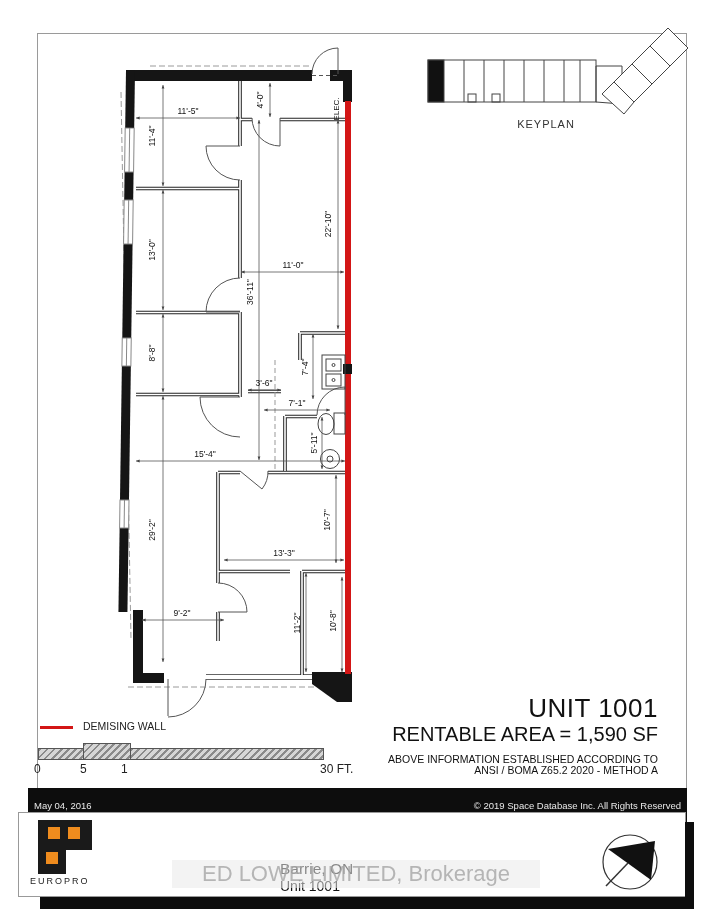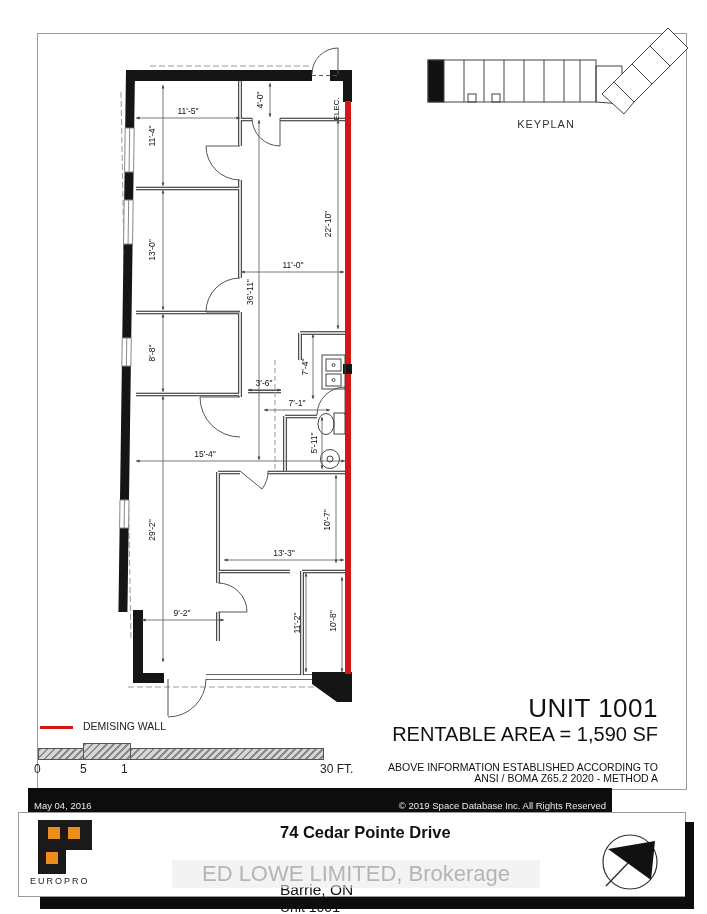--- a/index.html
+++ b/index.html
@@ -2,28 +2,28 @@
 <html><head>
 <meta charset="utf-8">
 <style>
   html,body{margin:0;padding:0;background:#fff;}
   .page{position:relative;width:707px;height:914px;background:#fff;overflow:hidden;
         font-family:"Liberation Sans",sans-serif;color:#111;}
   .abs{position:absolute;}
   
   .sheet-border{left:37px;top:33px;width:648px;height:755px;border:1px solid #9a9a9a;}
   
-  .statusbar{left:28px;top:788px;width:584px;height:14px;background:#0d0d0d;color:#e8e8e8;
+  .statusbar{left:28px;top:788px;width:659px;height:14px;background:#0d0d0d;color:#e8e8e8;
              font-size:9.5px;display:flex;justify-content:space-between;align-items:center;
              padding:17px 6px;box-sizing:border-box;}
   
   .unit-info{left:370px;top:694px;width:288px;text-align:right;line-height:1.08;}
   .unit-info .u1{font-size:26px;letter-spacing:.5px;}
   .unit-info .u2{font-size:20px;margin-top:2px;}
-  .unit-info .u3{font-size:10.5px;margin-top:16px;}
+  .unit-info .u3{font-size:10.5px;margin-top:8px;}
   .unit-info .u4{font-size:10.5px;}
   
   .legend{left:40px;top:719px;width:220px;height:16px;}
   .legend .demising-line{position:absolute;left:0;top:7px;width:33px;height:3px;background:#d31616;}
   .legend .legend-label{position:absolute;left:43px;top:1px;font-size:10.5px;color:#222;}
   
   .scalebar{left:36px;top:741px;width:330px;height:36px;font-size:12px;color:#222;}
   .sb-band{position:absolute;left:2px;top:7px;width:284px;height:10px;border:1px solid #555;
            background:repeating-linear-gradient(135deg,#8a8a8a 0 2px,#d6d6d6 2px 5px);}
   .sb-raise{position:absolute;left:47px;top:2px;width:46px;height:15px;border:1px solid #555;
@@ -267,21 +267,20 @@
     <svg width="62" height="60" viewBox="0 0 62 60">
       <path d="M4 2 H58 V32 H32 V56 H4 Z" fill="#1a1a1a"></path>
       <rect x="14" y="9" width="12" height="12" fill="#ef8c1e"></rect>
       <rect x="34" y="9" width="12" height="12" fill="#ef8c1e"></rect>
       <rect x="12" y="34" width="12" height="12" fill="#ef8c1e"></rect>
     </svg>
   </div>
   <div class="abs europro-text">EUROPRO</div>
 
   <div class="abs address">
-    <div class="a1">74 Cedar Pointe Drive</div>
     <div class="a2">Barrie, ON</div>
     <div class="a3">Unit 1001</div>
   </div>
 
   <div class="abs watermark">ED LOWE LIMITED, Brokerage</div>
 
   <div class="abs compass">
     <svg width="68" height="72" viewBox="0 0 68 72">
       <circle cx="34" cy="36" r="27" fill="#fff" stroke="#333" stroke-width="1.2"></circle>
       <polygon points="12,23 59,15 55,54" fill="#111"></polygon>

